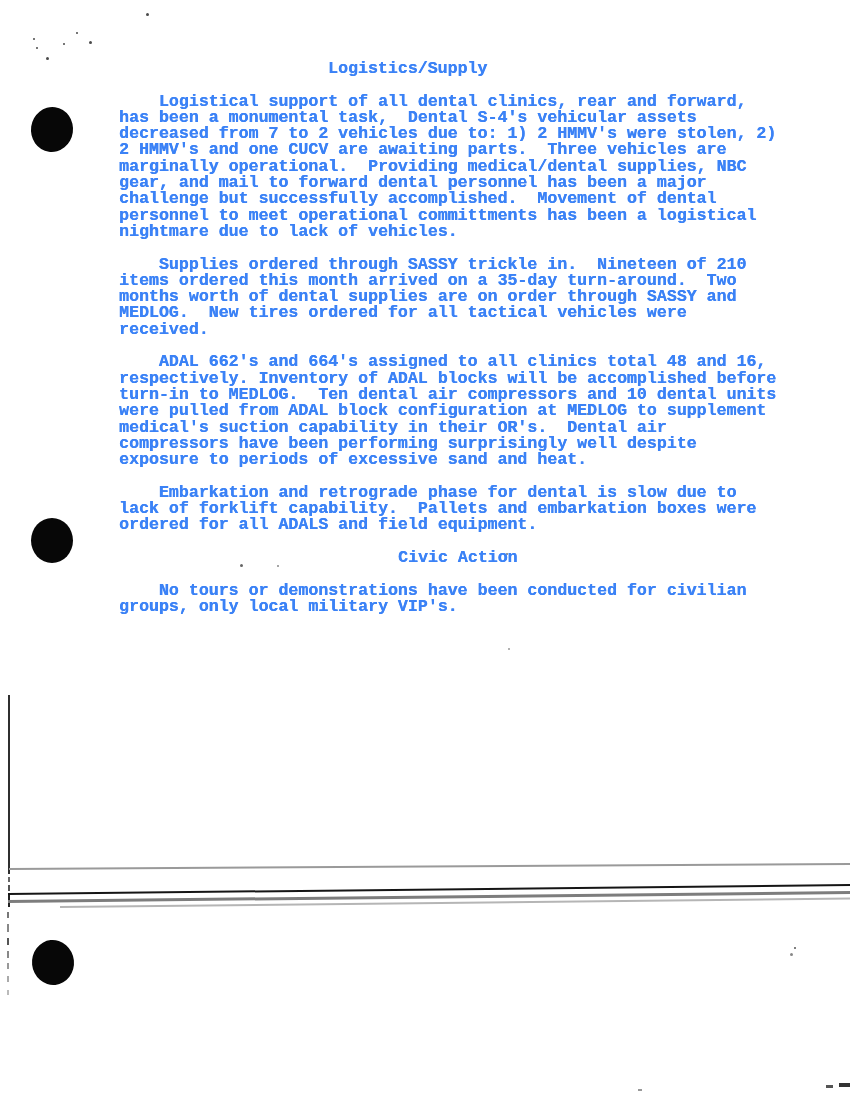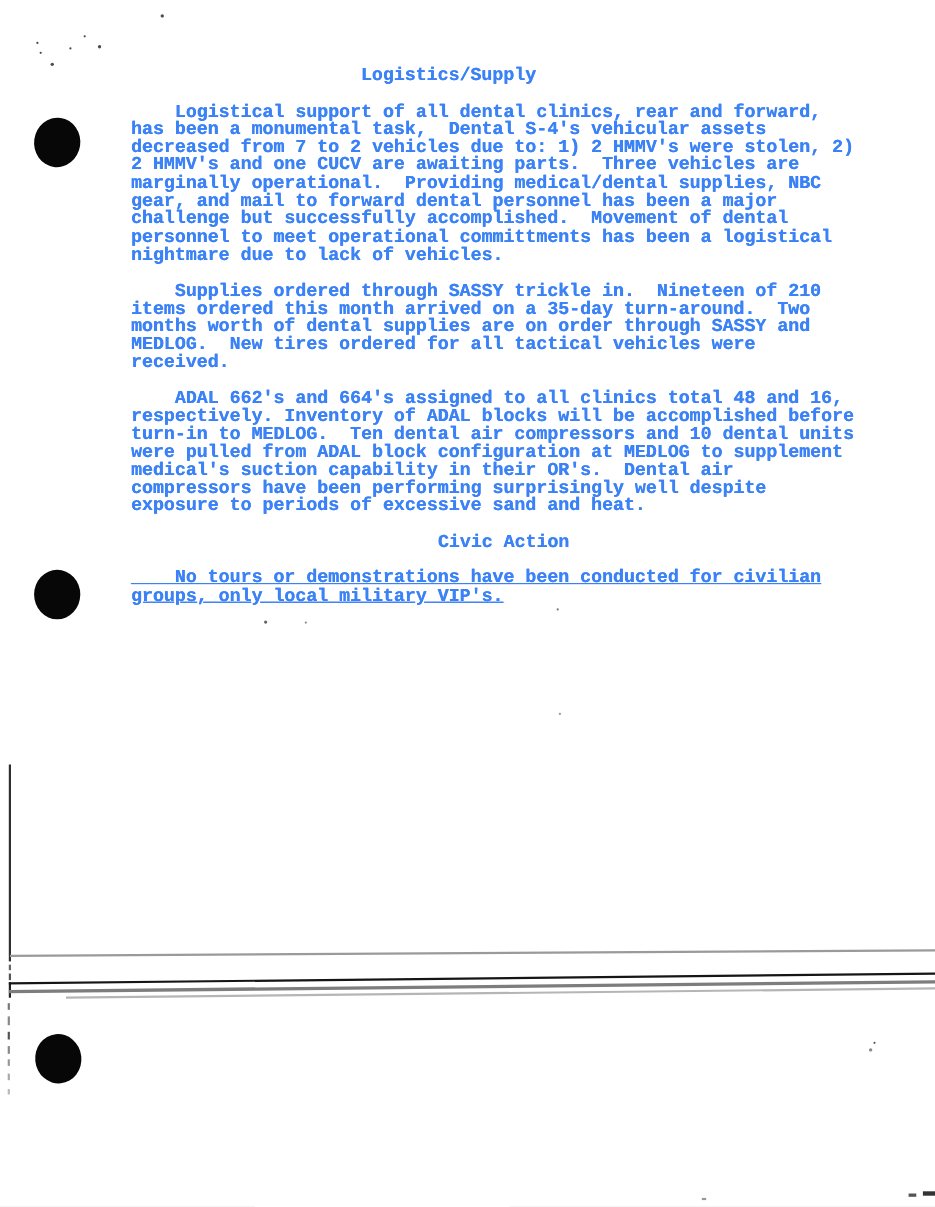--- a/index.html
+++ b/index.html
@@ -19,21 +19,21 @@
     width: 700px;
     font-size: 16.6px;
     line-height: 16.3px;
     font-weight: 700;
     color: #3b82f6;
     text-shadow: 0.3px 0 0 currentColor;
   }
   .para, .heading { margin: 0 0 16.3px 0; white-space: pre; }
   .h-log { padding-left: 209px; }
   .h-civ { padding-left: 279px; margin-top: 2px; }
-  .p-civ { margin-top: 3px; text-decoration: underline; }
+  .p-civ { margin-top: 3px; }
   
   .punch {
     position: absolute;
     width: 42px; height: 45px;
     background: #070707;
     border-radius: 50%;
   }
   .punch-top    { left: 31px; top: 107px; transform: rotate(8deg); }
   .punch-middle { left: 31px; top: 518px; }
   .punch-bottom { left: 32px; top: 940px; transform: rotate(-6deg); }
@@ -87,20 +87,23 @@
 months worth of dental supplies are on order through SASSY and
 MEDLOG.  New tires ordered for all tactical vehicles were
 received.</div>
     <div class="para">    ADAL 662's and 664's assigned to all clinics total 48 and 16,
 respectively. Inventory of ADAL blocks will be accomplished before
 turn-in to MEDLOG.  Ten dental air compressors and 10 dental units
 were pulled from ADAL block configuration at MEDLOG to supplement
 medical's suction capability in their OR's.  Dental air
 compressors have been performing surprisingly well despite
 exposure to periods of excessive sand and heat.</div>
+    <div class="para">    Embarkation and retrograde phase for dental is slow due to
+lack of forklift capability.  Pallets and embarkation boxes were
+ordered for all ADALS and field equipment.</div>
     <div class="heading h-civ">Civic Action</div>
     <div class="para p-civ">    No tours or demonstrations have been conducted for civilian
 groups, only local military VIP's.</div>
   </div>
 
   <div class="vseg" style="left:8px;top:695px;height:179px;background:#2f2f2f;"></div>
   <div class="vseg" style="left:8px;top:877px;height:5px;background:#666;"></div>
   <div class="vseg" style="left:8px;top:885px;height:6px;background:#555;"></div>
   <div class="vseg" style="left:8px;top:893px;height:14px;background:#222;"></div>
   <div class="vseg" style="left:7px;top:912px;height:6px;background:#777;"></div>

